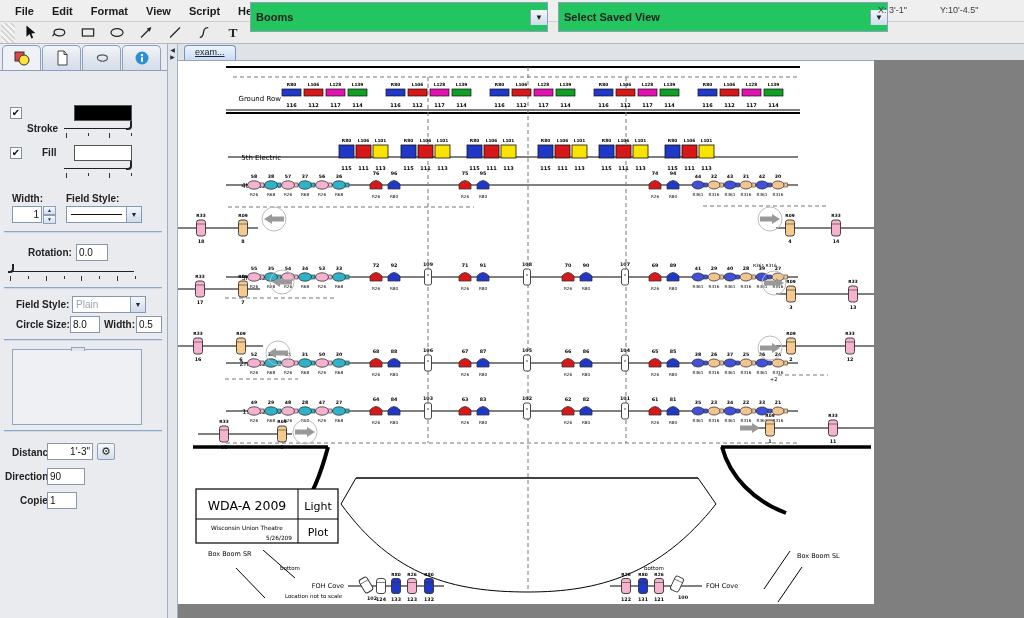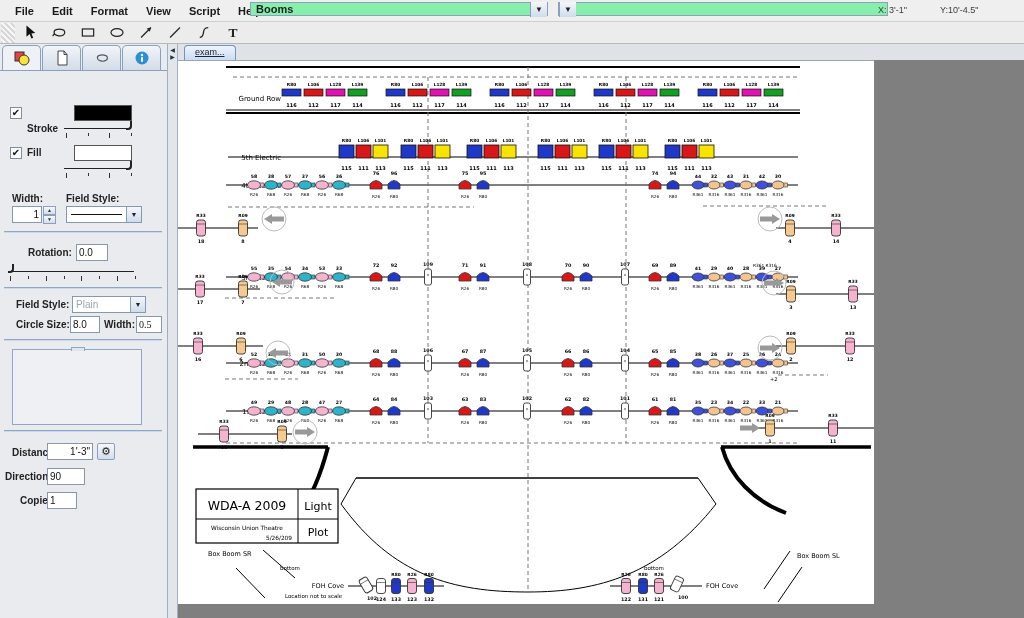--- a/index.html
+++ b/index.html
@@ -7,21 +7,21 @@
   *{box-sizing:border-box;}
   
   .menubar{position:absolute;left:0;top:0;width:1024px;height:22px;background:#efefef;
     border-bottom:1px solid #cfcfcf;display:flex;align-items:center;padding-left:6px;}
   .menu-item{font-size:11px;font-weight:bold;color:#1a1a1a;padding:3px 9px;cursor:default;}
   .toolbar{position:absolute;left:0;top:22px;width:1024px;height:22px;background:#ececec;
     border-bottom:1px solid #b9b9b9;display:flex;align-items:center;}
   .grip{width:14px;height:20px;margin-left:1px;background:repeating-linear-gradient(45deg,#d7d7d7 0 2px,#f6f6f6 2px 4px);}
   .tbtn{width:27px;height:19px;display:flex;align-items:center;justify-content:center;margin:0 1px;}
   .tbtn svg{display:block;}
-  .combo{height:14px;background:#86efac;border:1px solid #8aa0bc;display:flex;align-items:center;position:relative;}
+  .combo{height:30px;background:#22c55e;border:1px solid #8aa0bc;display:flex;align-items:center;position:relative;}
   .combo .cval{font-size:11px;font-weight:bold;color:#222;padding-left:5px;flex:1;white-space:nowrap;overflow:hidden;}
   .combo .carr{width:17px;height:15px;background:linear-gradient(#f4f7fb,#cfdcec);border-left:1px solid #8aa0bc;
     display:flex;align-items:center;justify-content:center;font-size:8px;color:#222;}
   #combo-booms{position:absolute;left:250px;top:2px;width:298px;}
   #combo-view{position:absolute;left:558px;top:2px;width:330px;}
   .coords{position:absolute;top:5px;font-size:9px;color:#3c3c3c;}
   #coordx{left:878px;} #coordy{left:940px;}
   
   .panel{position:absolute;left:0;top:44px;width:168px;height:574px;background:#e9ebee;border-right:1px solid #9fb0c4;}
   .ptabs{position:absolute;left:2px;top:1px;height:25px;display:flex;}
@@ -119,20 +119,21 @@
           <text x="12" y="18" text-anchor="middle" font-family="Liberation Serif,serif" font-size="19" font-weight="bold" fill="#222">T</text>
         </svg>
       </span>
     </span>
 </div>
 <div class="combo" id="combo-booms">
   <span class="cval">Booms</span>
   <span class="carr">▼</span>
 </div>
 <div class="combo" id="combo-view">
+  <span class="cval">Select Saved View</span>
   <span class="carr">▼</span>
 </div>
 <div class="coords" id="coordx">X: 3'-1"</div>
 <div class="coords" id="coordy">Y:10'-4.5"</div>
 
 <div class="panel">
   <div class="ptabs" id="ptabs">
       <div class="ptab sel">
         <svg width="20" height="16" viewBox="0 0 20 16">
           <rect x="3" y="2" width="9" height="9" fill="#e24444" stroke="#333"></rect>
@@ -166,21 +167,21 @@
     <div class="sliderline" style="left:64px;top:57px;width:66px;"></div>
     <div class="thumb" style="left:126px;top:50px;"></div>
     <div class="ticks" style="left:66px;top:62px;width:66px;">
         <span style="height: 5px; margin-left: 0px;"></span>
         <span style="height: 3px; margin-left: 20.6667px;"></span>
         <span style="height: 5px; margin-left: 20.6667px;"></span>
         <span style="height: 3px; margin-left: 20.6667px;"></span>
       </div>
 
     <div class="checkbox" style="left:10px;top:76px;">✔</div>
-    <div class="plabel" style="left:27px;top:76px;">Fill</div>
+    <div class="plabel" style="left:42px;top:76px;">Fill</div>
     <div class="swatch" style="left:74px;top:74px;background:#fff;"></div>
     <div class="sliderline" style="left:64px;top:97px;width:66px;"></div>
     <div class="thumb" style="left:126px;top:90px;"></div>
     <div class="ticks" style="left:66px;top:102px;width:66px;">
         <span style="height: 5px; margin-left: 0px;"></span>
         <span style="height: 3px; margin-left: 20.6667px;"></span>
         <span style="height: 5px; margin-left: 20.6667px;"></span>
         <span style="height: 3px; margin-left: 20.6667px;"></span>
       </div>
 
@@ -216,21 +217,21 @@
     <div class="divider" style="top:216px;"></div>
 
     <div class="plabel" style="left:16px;top:228px;">Field Style:</div>
     <div class="combo-sm" style="left:72px;top:225px;width:74px;height:17px;">
       <span style="flex:1;font-size:10px;color:#9aa2ad;padding:2px 0 0 3px;border-radius:7px;">Plain</span>
       <span class="carr">▼</span>
     </div>
     <div class="plabel" style="left:16px;top:248px;">Circle Size:</div>
     <input class="pfield" style="left: 70px; top: 245px; width: 30px; height: 17px;" value="8.0">
     <div class="plabel" style="left:104px;top:248px;">Width:</div>
-    <input class="pfield" style="left: 136px; top: 245px; width: 26px; height: 17px; font-family: Liberation Serif, serif;" value="0.5">
+    <input class="pfield" style="left: 136px; top: 245px; width: 26px; height: 17px;" value="0.5">
 
     <div class="divider" style="top:268px;"></div>
 
     <div class="preview"></div>
 
     <div class="divider" style="top:359px;"></div>
 
     <div class="plabel" style="left:12px;top:376px;">Distance:</div>
     <input class="pfield" style="left: 47px; top: 372px; width: 46px; height: 17px; text-align: right;" value="1'-3&quot;">
     <div class="gearbtn" style="left:97px;top:372px;">⚙</div>

